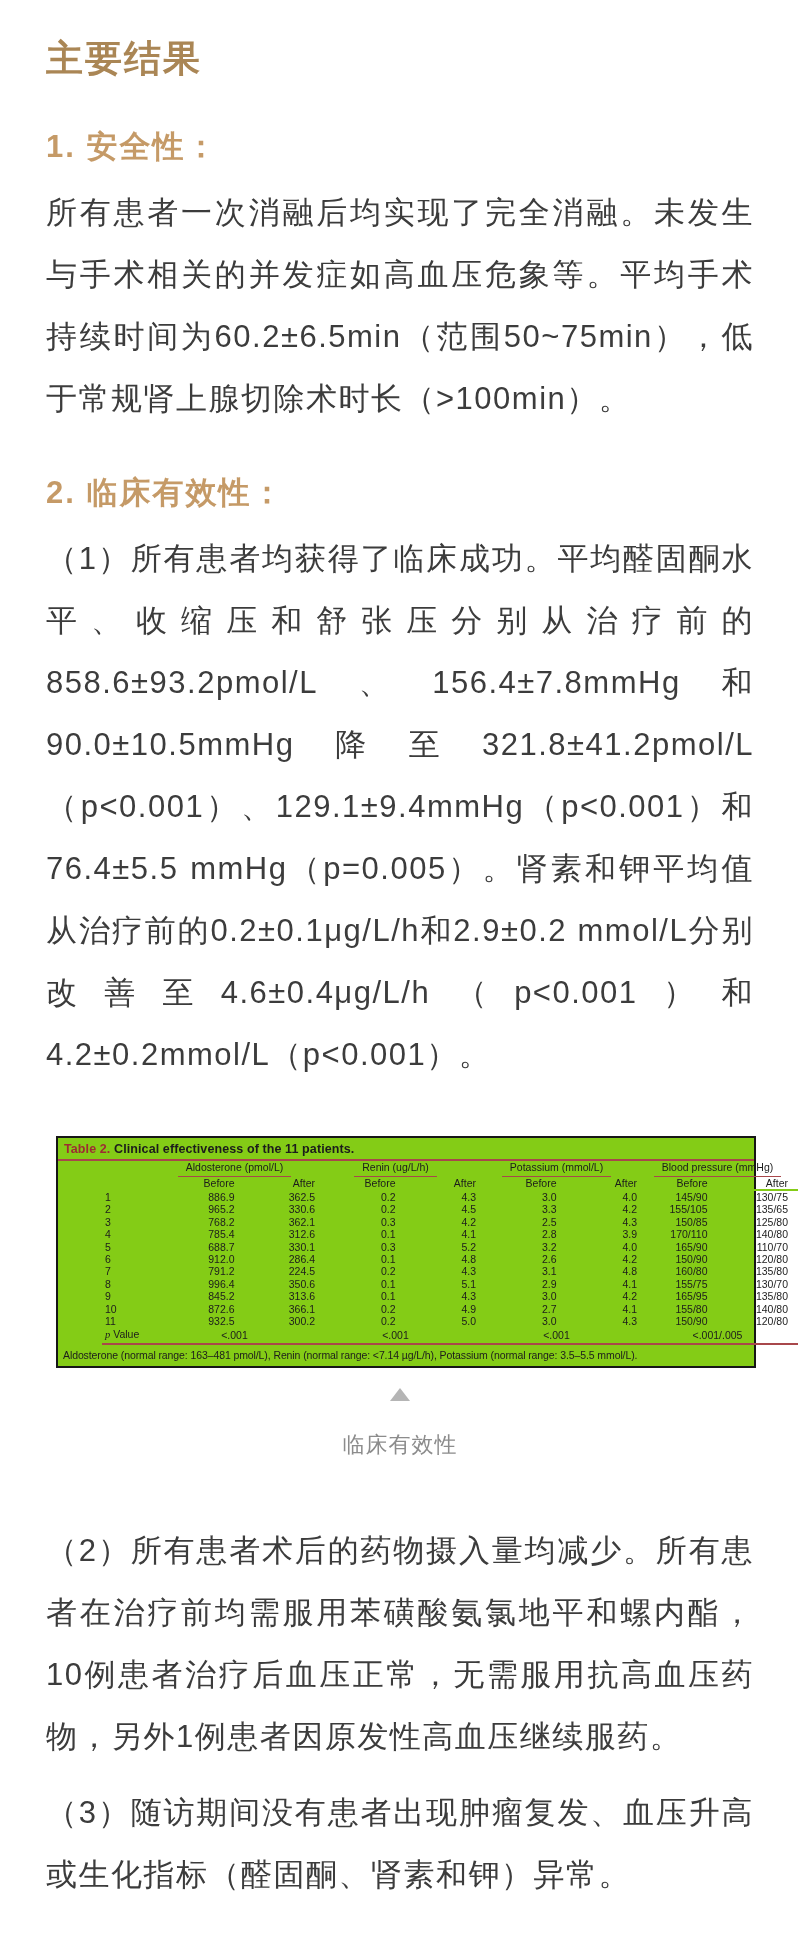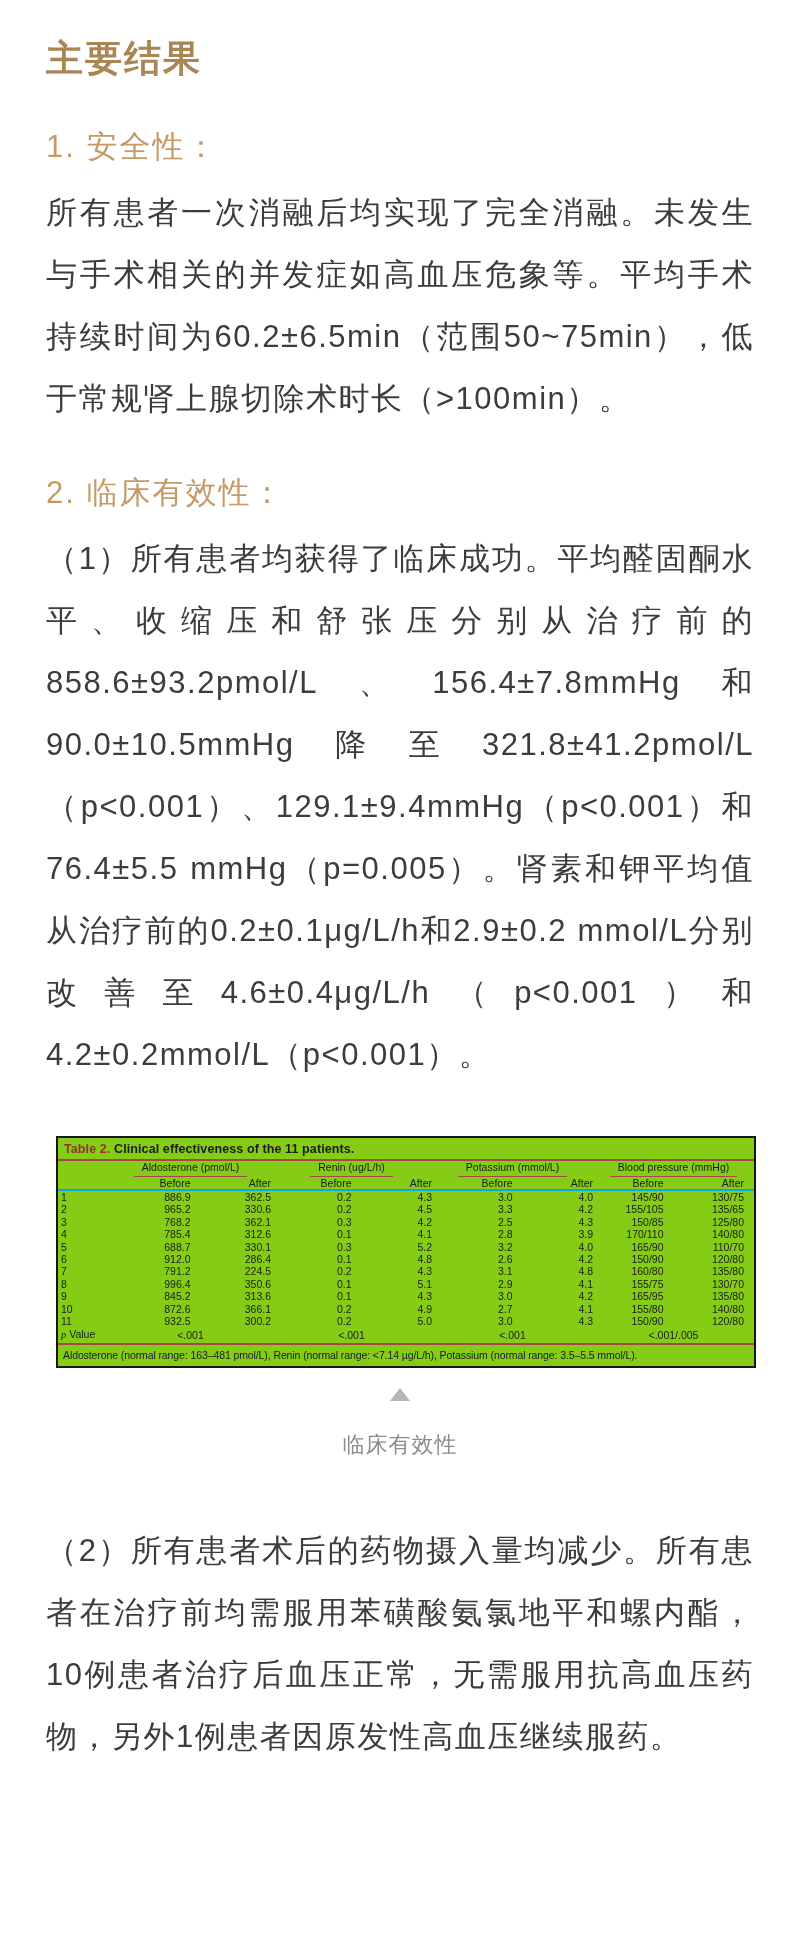--- a/index.html
+++ b/index.html
@@ -17,21 +17,21 @@
     margin: 34px 0 1px;
     font-family: "DejaVu Serif", serif;
     font-size: 37px;
     font-weight: 700;
     letter-spacing: 2px;
     color: #aa8655;
   }
   .sub-heading {
     margin: 42px 0 0;
     font-size: 31px;
-    font-weight: 400;
+    font-weight: 700;
     letter-spacing: 2px;
     color: #c59a67;
   }
   .body-p {
     margin: 14px 0 0;
     font-size: 31px;
     line-height: 62px;
     letter-spacing: 1.5px;
     color: #3c3c3c;
     text-align: justify;
@@ -54,35 +54,36 @@
     font-weight: 700;
     border-bottom: 2px solid #a8474b;
     letter-spacing: 0.1px;
   }
   .t-title .maroon { color: #9e2d32; }
   table.ctable {
     width: 100%;
     border-collapse: collapse;
     table-layout: fixed;
     font-size: 10.5px;
+    margin-left: 44px;
   }
   col.c-pid { width: 52px; }
   table.ctable th, table.ctable td { padding: 0; font-weight: normal; }
   .grouprow th { padding-top: 5px; font-weight: 700; text-align: center; }
   .gspan {
     display: inline-block;
     border-bottom: 1.5px solid #a8474b;
     padding: 0 8px 3px;
     white-space: nowrap;
   }
   .subrow th {
     font-weight: 700;
     text-align: right;
     padding: 3px 30px 4px 0;
-    border-bottom: 2px solid #0ea5e9;
+    border-bottom: 2px solid #84cc16;
   }
   .subrow th.bp { padding-right: 10px; }
   .subrow th.pid { padding: 0; }
   tbody td { text-align: right; line-height: 12.4px; padding: 0 30px 0 0; }
   tbody td.pid { text-align: left; padding: 0 0 0 3px; }
   tbody td.bp { padding-right: 10px; text-align: right; }
   .prow td {
     text-align: center;
     padding: 1px 24px 2px 0;
     border-bottom: 2px solid #a8474b;
@@ -292,14 +293,15 @@
           </tr>
         </tbody>
       </table>
       <div class="t-foot">Aldosterone (normal range: 163–481 pmol/L), Renin (normal range: &lt;7.14 µg/L/h), Potassium (normal range: 3.5–5.5 mmol/L).</div>
     </div>
     <div class="triangle"></div>
     <figcaption class="fig-caption">临床有效性</figcaption>
   </figure>
 
   <p class="body-p after-fig">（2）所有患者术后的药物摄入量均减少。所有患者在治疗前均需服用苯磺酸氨氯地平和螺内酯，10例患者治疗后血压正常，无需服用抗高血压药物，另外1例患者因原发性高血压继续服药。</p>
+  <p class="body-p">（3）随访期间没有患者出现肿瘤复发、血压升高或生化指标（醛固酮、肾素和钾）异常。</p>
 
 </main>
 
 </body></html>

